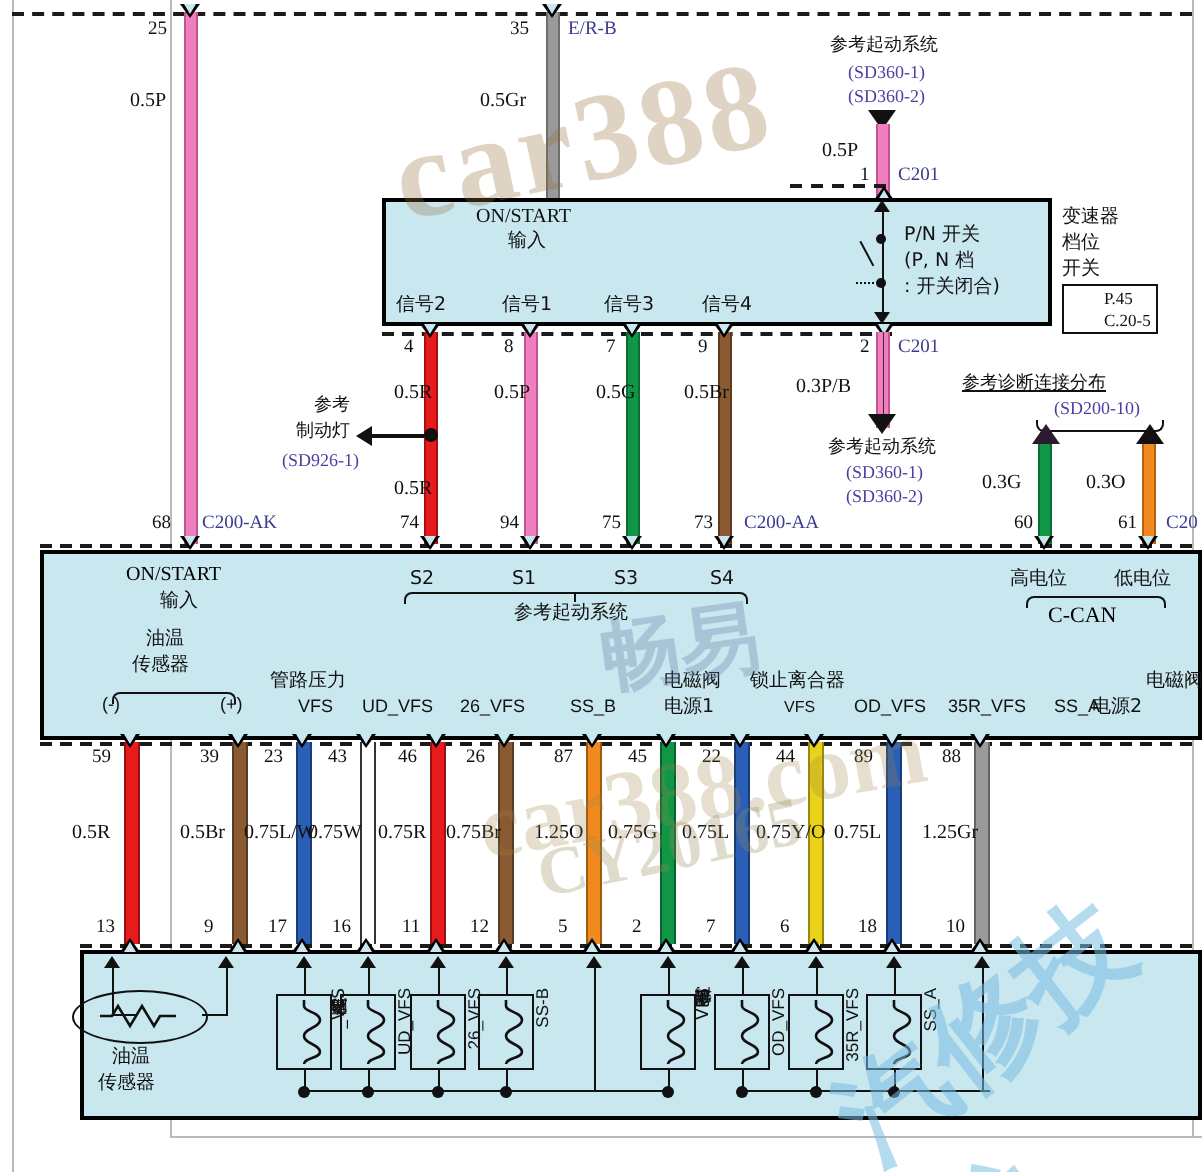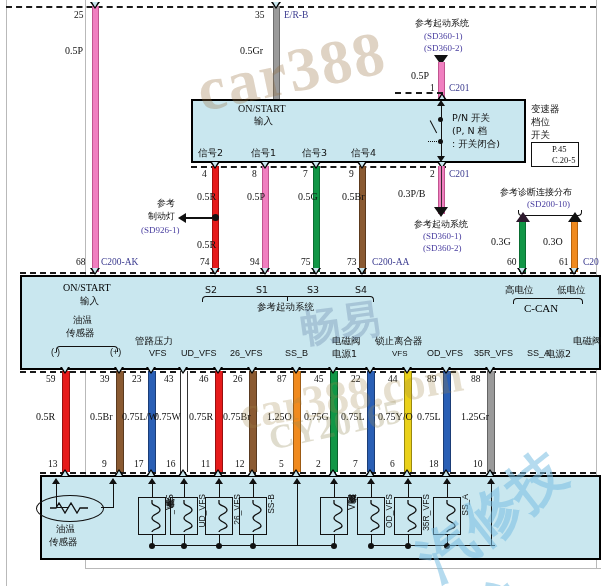--- a/index.html
+++ b/index.html
@@ -201,21 +201,21 @@
   <div class="t refcode" style="left:423px;top:232px;">(SD360-1)</div>
   <div class="t refcode" style="left:423px;top:244px;">(SD360-2)</div>
 
   <div class="dot" style="left:212px;top:214px;width:7px;height:7px;"></div>
   <div class="ln" style="left:184px;top:217px;width:28px;height:1.6px;"></div>
   <div class="ahead" style="left:178px;top:213px;border-top:5px solid transparent;border-bottom:5px solid transparent;border-right:8px solid #111;"></div>
   <div class="t ref" style="left:157px;top:199px;">参考</div>
   <div class="t ref" style="left:148px;top:212px;">制动灯</div>
   <div class="t refcode" style="left:141px;top:226px;">(SD926-1)</div>
 
-  <div class="t ref" style="left:500px;top:188px;">参考诊断连接分布</div>
+  <div class="t ref" style="left:481px;top:188px;text-decoration:underline;">参考诊断连接分布</div>
   <div class="t refcode" style="left:527px;top:200px;">(SD200-10)</div>
   <div class="brace dn" style="left:518px;top:210px;width:62px;"></div>
   <div class="tri up" style="left:516px;top:212px;border-bottom-color:#2e1a2e;"></div>
   <div class="tri up" style="left:568px;top:212px;"></div>
 
   <div class="wire" style="left:519px;top:222px;width:7px;height:50px;background:#119646;border-left:1px solid #0a6e32;border-right:1px solid #0a6e32;"></div>
   <div class="t gauge" style="left:491px;top:237px;">0.3G</div>
   <div class="wire" style="left:571px;top:222px;width:7px;height:50px;background:#f08a1e;border-left:1px solid #b5620e;border-right:1px solid #b5620e;"></div>
   <div class="t gauge" style="left:543px;top:237px;">0.3O</div>
 

